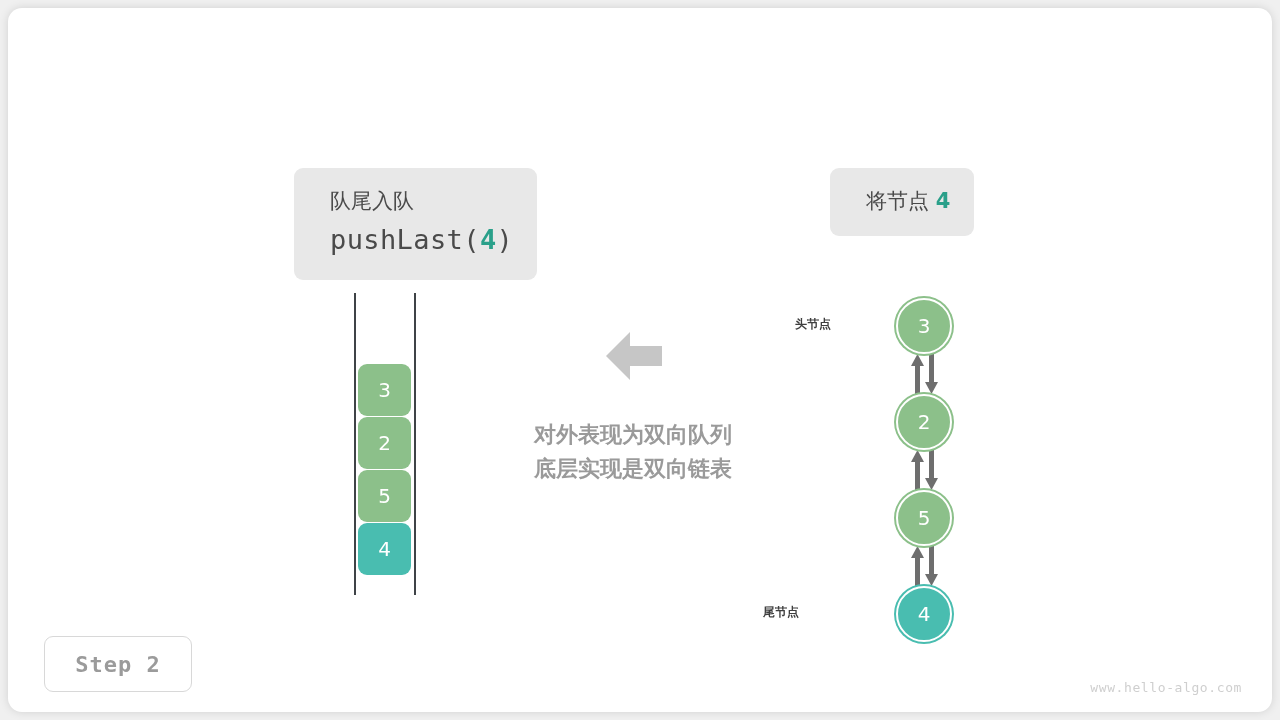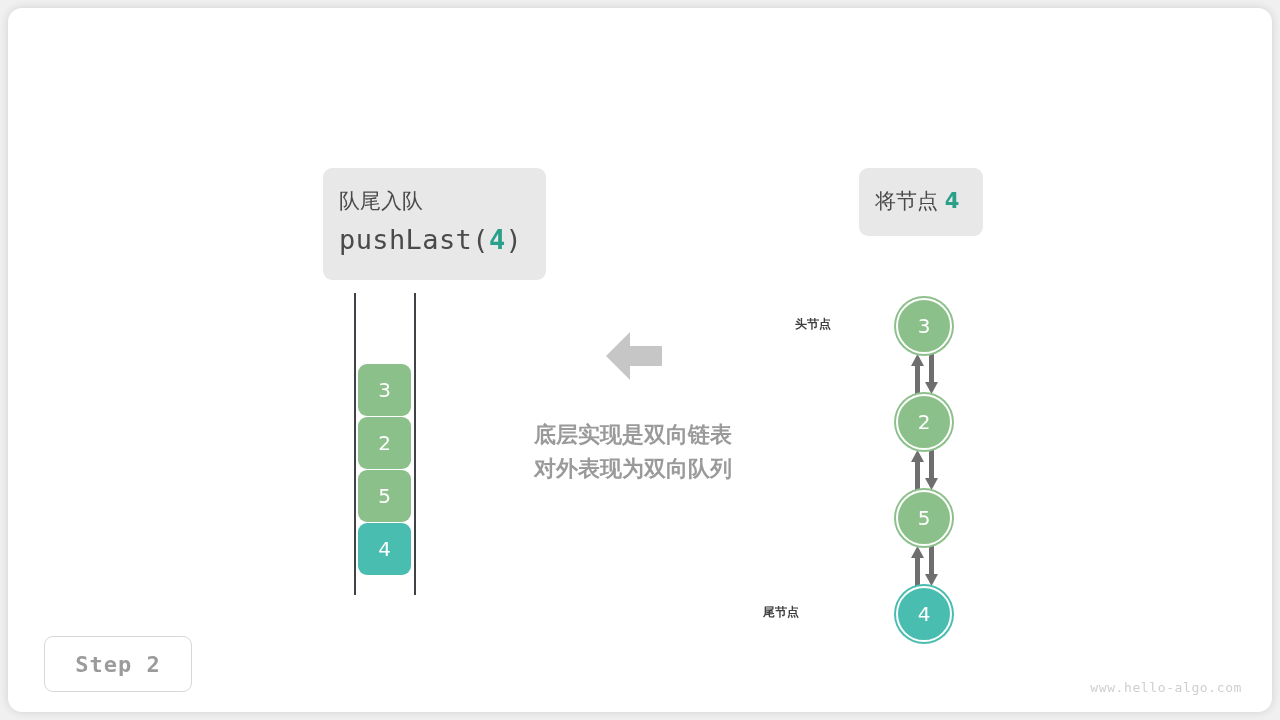--- a/index.html
+++ b/index.html
@@ -23,25 +23,24 @@
     border-radius: 14px;
     box-shadow: 0 0 10px rgba(0,0,0,0.13);
     overflow: hidden;
   }
 
   
   .chip {
     position: absolute;
     background: #e8e8e8;
     border-radius: 9px;
-    padding: 16px 24px 18px 16px;
+    padding: 16px 24px 18px 36px;
     color: #4a4a4a;
     line-height: 1.62;
     white-space: nowrap;
-    margin-left: 29px;
   }
   .chip-line { display: block; font-size: 21px; }
   .chip-mono { font-family: "DejaVu Sans Mono", "Liberation Mono", monospace; font-size: 27px; letter-spacing: 0.4px; }
   .accent { color: #2aa08a; font-weight: bold; }
   .accent-mono { color: #2aa08a; font-weight: bold; }
 
   #chip-left  { left: 286px; top: 160px; }
   #chip-right { left: 822px; top: 160px; }
 
   
@@ -215,22 +214,22 @@
     </div>
   </div>
 
   <div id="center-arrow">
     <svg width="60" height="56" viewBox="0 0 60 56">
       <polygon points="2,28 26,4 26,18 58,18 58,38 26,38 26,52" fill="#c6c6c6"></polygon>
     </svg>
   </div>
 
   <div id="center-note">
+    <span class="note-line">对外表现为双向队列</span>
     <span class="note-line">底层实现是双向链表</span>
-    <span class="note-line">对外表现为双向队列</span>
   </div>
 
   <div class="side-label" id="label-head">头节点</div>
   <div class="side-label" id="label-tail">尾节点</div>
 
   <div id="linkedlist">
     <div class="node green" style="top:0px;">
         <span>3</span>
       </div>
 

